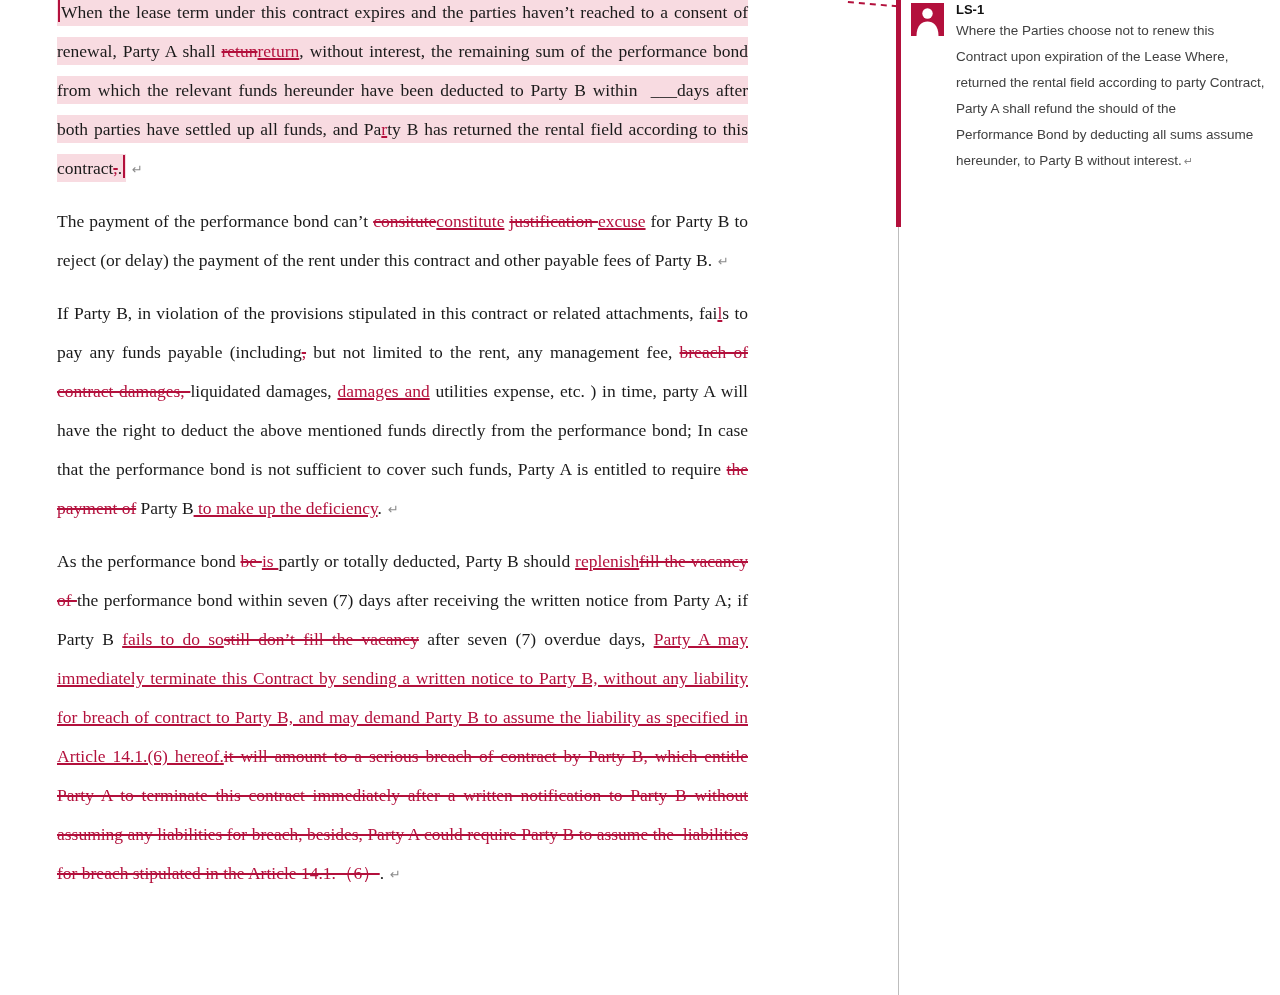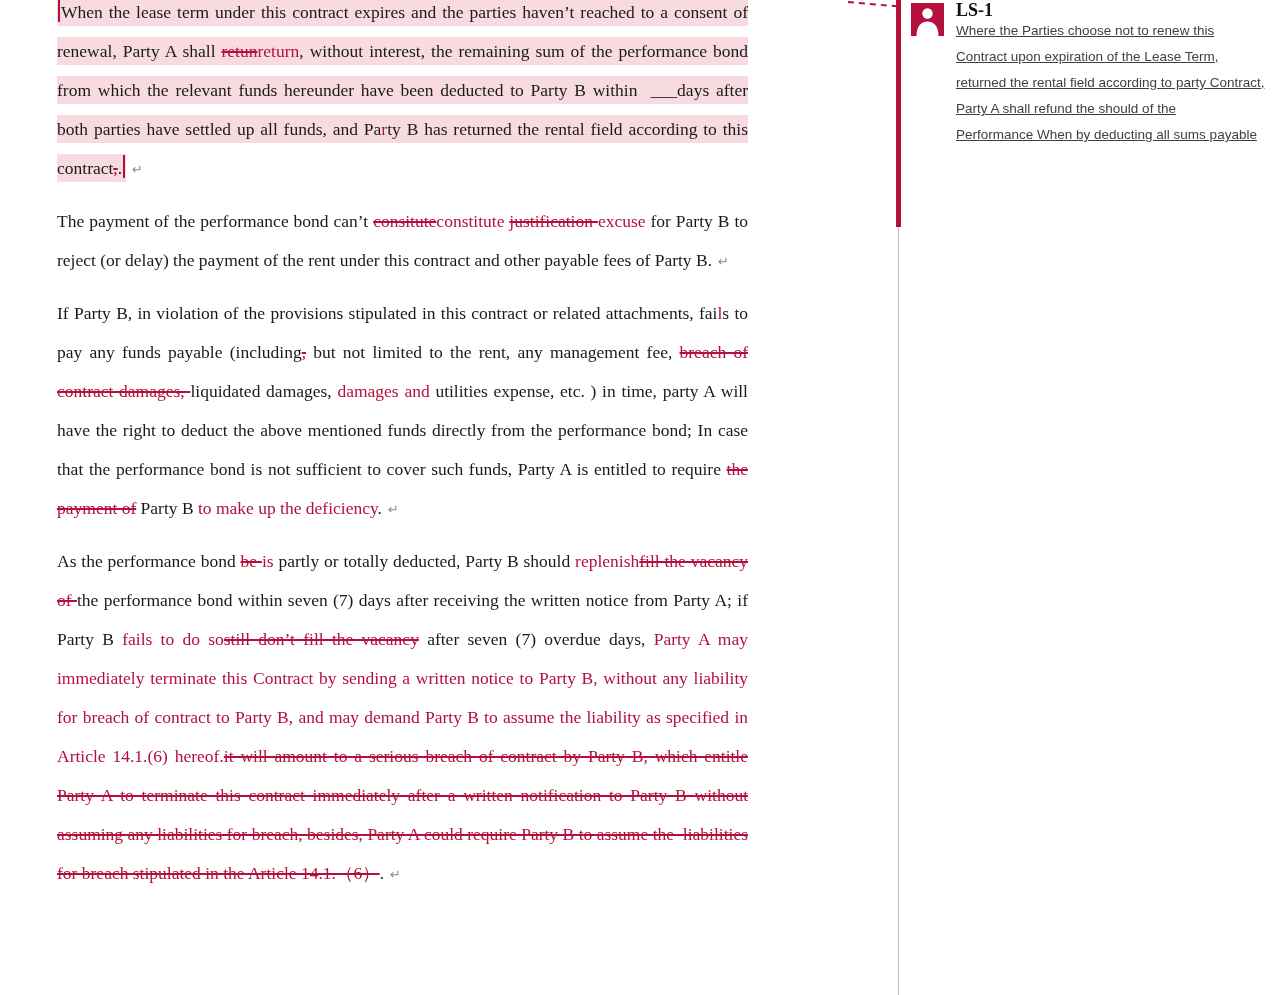--- a/index.html
+++ b/index.html
@@ -31,20 +31,21 @@
   }
   .doc p { margin: 0 0 13px 0; }
   .run-normal { color: var(--doc-text); }
   .run-del {
     color: var(--red);
     text-decoration: line-through;
     text-decoration-thickness: 1.5px;
   }
   .run-ins {
     color: var(--red);
+    text-decoration: underline;
     text-decoration-thickness: 1.5px;
   }
   .run-bar {
     display: inline-block;
     width: 2px;
     height: 23px;
     background: var(--red);
     vertical-align: text-bottom;
     margin: 0 1px;
   }
@@ -97,34 +98,34 @@
   .avatar {
     width: 33px;
     height: 33px;
     background: var(--red);
     flex: 0 0 auto;
     overflow: hidden;
   }
   .avatar svg { display: block; width: 33px; height: 33px; }
   .comment-content { margin-left: 12px; }
   .comment-author {
-    font-family: Liberation Serif, serif;
+    font-family: Liberation Sans, sans-serif;
     font-weight: bold;
-    font-size: 18px;
+    font-size: 13px;
     color: #111111;
     line-height: 16px;
     margin-top: -1px;
   }
   .comment-lines {
     font-family: "Liberation Sans", sans-serif;
     font-size: 13.5px;
     line-height: 26px;
     color: var(--comment-text);
   }
-  .comment-line { white-space: nowrap; text-decoration: underline; }
+  .comment-line { white-space: nowrap; }
   .comment-pilcrow {
     font-family: "DejaVu Sans", sans-serif;
     font-size: 11px;
     color: var(--pilcrow);
     margin-left: 2px;
   }
 </style>
 </head>
 <body>
 
@@ -144,19 +145,20 @@
     <svg viewBox="0 0 33 33" xmlns="http://www.w3.org/2000/svg">
       <rect width="33" height="33" fill="#b3103c"></rect>
       <circle cx="16.5" cy="10.5" r="5.2" fill="#ffffff"></circle>
       <path d="M5.5 33 C5.5 22.5 11 18.5 16.5 18.5 C22 18.5 27.5 22.5 27.5 33 Z" fill="#ffffff"></path>
     </svg>
   </div>
   <div class="comment-content">
     <div class="comment-author">LS-1</div>
     <div class="comment-lines" id="comment-lines">
         <div class="comment-line">Where the Parties choose not to renew this</div>
-        <div class="comment-line">Contract upon expiration of the Lease Term,</div>
+        <div class="comment-line">Contract upon expiration of the Lease Where,</div>
         <div class="comment-line">returned the rental field according to party Contract,</div>
         <div class="comment-line">Party A shall refund the should of the</div>
-        <div class="comment-line">Performance When by deducting all sums payable</div>
+        <div class="comment-line">Performance Bond by deducting all sums assume</div>
+        <div class="comment-line">hereunder, to Party B without interest.<span class="comment-pilcrow">↵</span></div>
       </div>
   </div>
 </div>
 
 </body></html>

